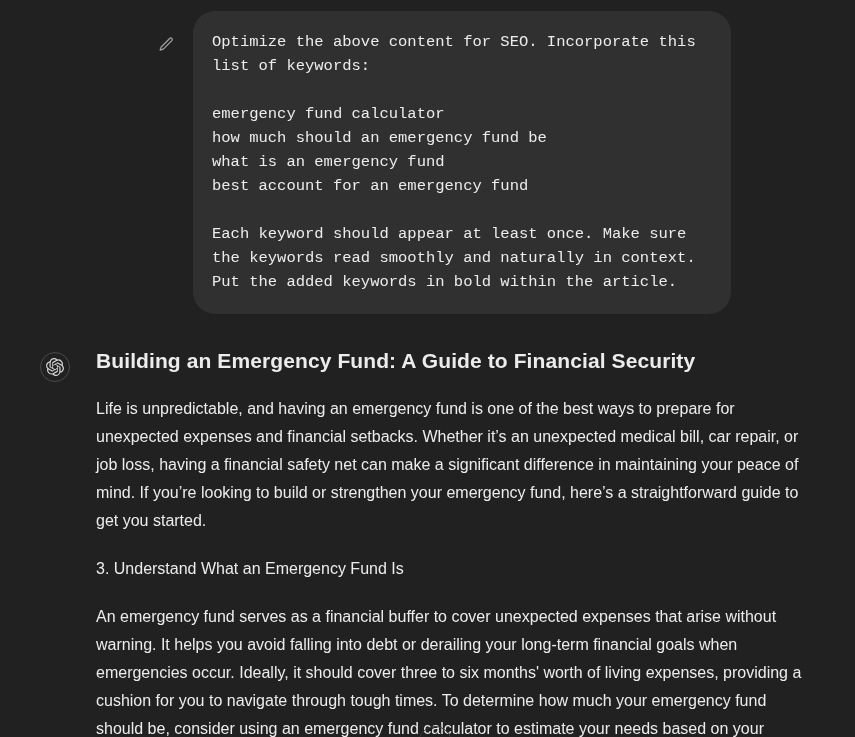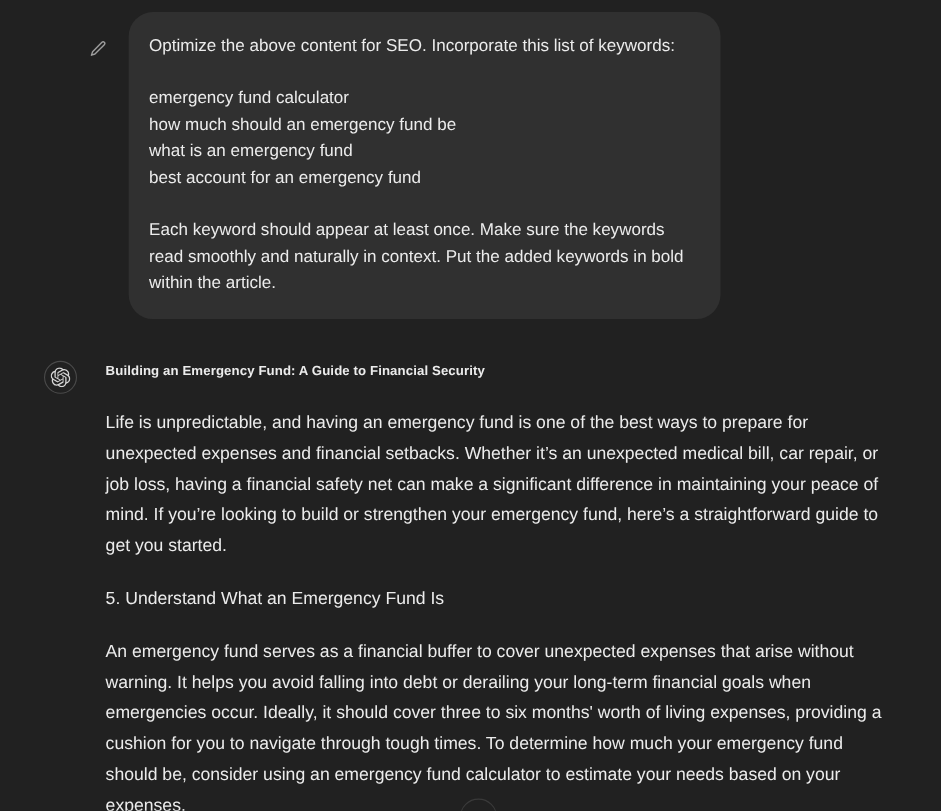--- a/index.html
+++ b/index.html
@@ -15,24 +15,25 @@
     color: #ececec;
     overflow: hidden;
     position: relative;
     -webkit-font-smoothing: antialiased;
   }
 
   
   .user-turn {
     display: flex;
     align-items: flex-start;
-    justify-content: center;
+    justify-content: flex-end;
     padding: 11px 44px 0 0;
     box-sizing: border-box;
     width: 775px;
+    font-family: Liberation Mono, monospace;
   }
   .edit-btn {
     width: 26px;
     height: 26px;
     flex: 0 0 26px;
     margin-top: 20px;
     margin-right: 14px;
     display: flex;
     align-items: center;
     justify-content: center;
@@ -79,21 +80,21 @@
 
   .assistant-body {
     margin-left: 26px;
     width: 706px;
     font-size: 16px;
     line-height: 28px;
     color: #ececec;
   }
   .assistant-body h3 {
     margin: 0;
-    font-size: 12px;
+    font-size: 21px;
     line-height: 28px;
     font-weight: bold;
     letter-spacing: .1px;
   }
   .assistant-body p {
     margin: 20px 0 0 0;
   }
   .assistant-body strong { font-weight: normal; }
 
   
@@ -140,20 +141,20 @@
       </svg>
     </span>
   </div>
 
   <div class="assistant-body">
 
     <h3>Building an Emergency Fund: A Guide to Financial Security</h3>
 
     <p><span>Life is unpredictable, and having an </span><strong>emergency fund</strong><span> is one of the best ways to prepare for unexpected expenses and financial setbacks. Whether it’s an unexpected medical bill, car repair, or job loss, having a financial safety net can make a significant difference in maintaining your peace of mind. If you’re looking to build or strengthen your emergency fund, here’s a straightforward guide to get you started.</span></p>
 
-    <p><strong>5. Understand What an Emergency Fund Is</strong></p>
+    <p><strong>3. Understand What an Emergency Fund Is</strong></p>
 
     <p><span>An </span><strong>emergency fund</strong><span> serves as a financial buffer to cover unexpected expenses that arise without warning. It helps you avoid falling into debt or derailing your long-term financial goals when emergencies occur. Ideally, it should cover three to six months' worth of living expenses, providing a cushion for you to navigate through tough times. To determine </span><strong>how much your emergency fund should be</strong><span>, consider using an </span><strong>emergency fund calculator</strong><span> to estimate your needs based on your expenses.</span></p>
 
   </div>
 </div>
 
 <div class="bottom-arc"></div>
 
 </body></html>

